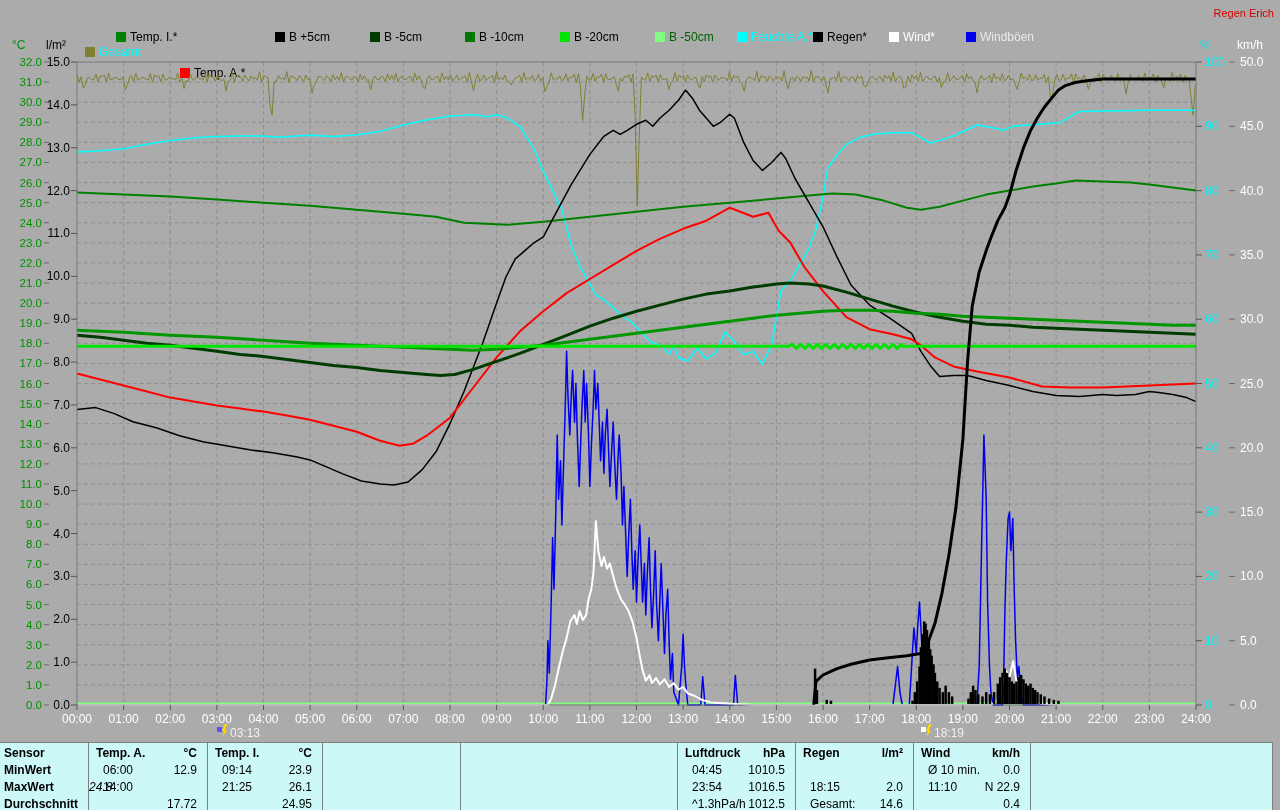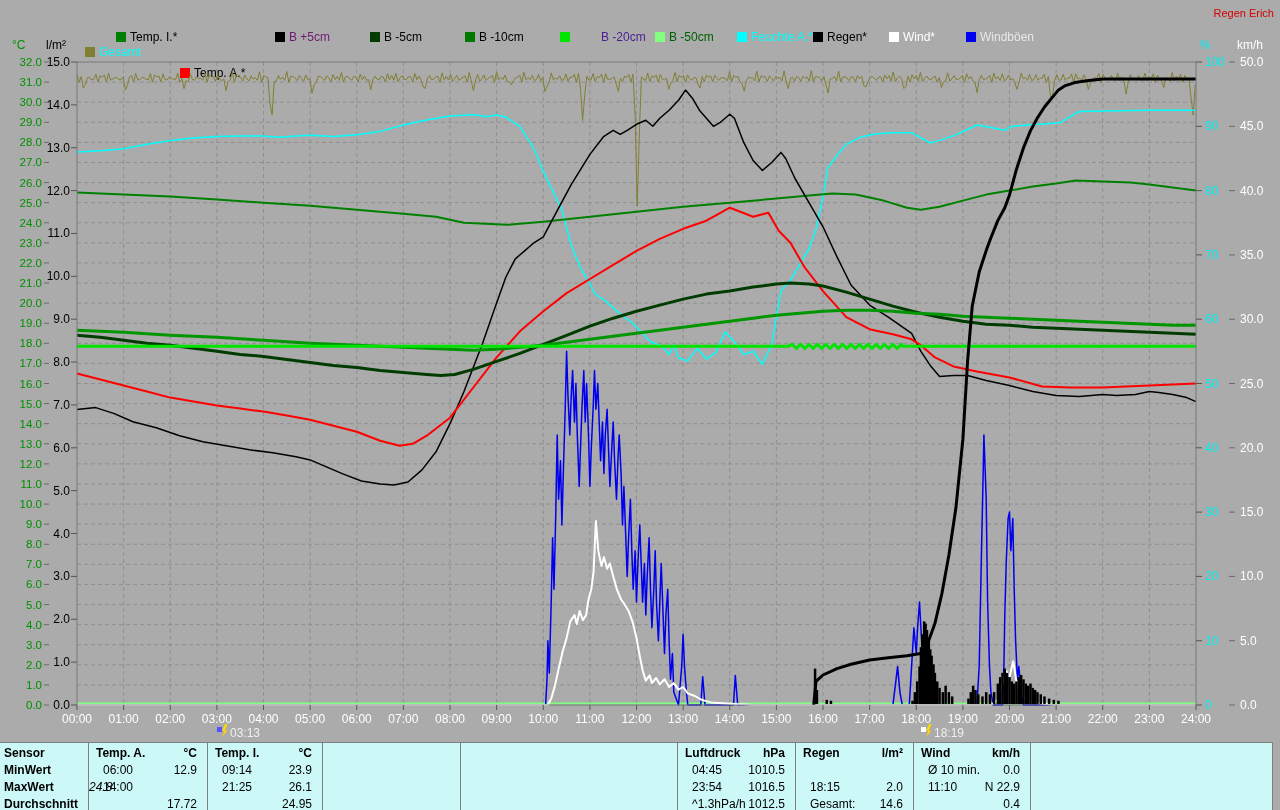--- a/index.html
+++ b/index.html
@@ -31,24 +31,24 @@
   <div id="author">Regen Erich</div>
 
   <div class="unitlab" id="unit-c">°C</div>
   <div class="unitlab" id="unit-lm2">l/m²</div>
   <div class="unitlab" id="unit-pct">%</div>
   <div class="unitlab" id="unit-kmh">km/h</div>
 
   <div id="legend">
       <div class="leg-item" style="left: 85px; top: 30px; padding-left: 31px;"><span class="leg-box" style="background: rgb(0, 128, 0);"></span><span style="color: rgb(0, 0, 0);">Temp. I.*</span></div>
       <div class="leg-item" style="left: 180px; top: 22px; margin-top: 44px;"><span class="leg-box" style="background: rgb(255, 0, 0);"></span><span style="color: rgb(0, 0, 0);">Temp. A.*</span></div>
-      <div class="leg-item" style="left: 275px; top: 30px;"><span class="leg-box" style="background: rgb(0, 0, 0);"></span><span style="color: #701a75;">B +5cm</span></div>
+      <div class="leg-item" style="left: 275px; top: 30px;"><span class="leg-box" style="background: rgb(0, 0, 0);"></span><span style="color: #000000;">B +5cm</span></div>
       <div class="leg-item" style="left: 370px; top: 30px;"><span class="leg-box" style="background: rgb(0, 60, 0);"></span><span style="color: rgb(0, 0, 0);">B -5cm</span></div>
       <div class="leg-item" style="left: 465px; top: 30px;"><span class="leg-box" style="background: rgb(0, 120, 0);"></span><span style="color: rgb(0, 0, 0);">B -10cm</span></div>
-      <div class="leg-item" style="left: 560px; top: 30px;"><span class="leg-box" style="background: rgb(0, 228, 0);"></span><span style="color: #4c1d95; margin-left: 27px;">B -20cm</span></div>
+      <div class="leg-item" style="left: 560px; top: 30px;"><span class="leg-box" style="background: rgb(0, 228, 0);"></span><span style="color: #000000;">B -20cm</span></div>
       <div class="leg-item" style="left: 655px; top: 30px;"><span class="leg-box" style="background: rgb(128, 255, 128);"></span><span style="color: rgb(0, 96, 0);">B -50cm</span></div>
       <div class="leg-item" style="left: 737px; top: 30px;"><span class="leg-box" style="background: rgb(0, 255, 255);"></span><span style="color: rgb(0, 255, 255);">Feuchte A.*</span></div>
       <div class="leg-item" style="left: 813px; top: 30px;"><span class="leg-box" style="background: rgb(0, 0, 0);"></span><span style="color: rgb(0, 0, 0);">Regen*</span></div>
       <div class="leg-item" style="left: 889px; top: 30px;"><span class="leg-box" style="background: rgb(255, 255, 255);"></span><span style="color: rgb(255, 255, 255);">Wind*</span></div>
       <div class="leg-item" style="left: 966px; top: 30px;"><span class="leg-box" style="background: rgb(0, 0, 238);"></span><span style="color: rgb(232, 232, 232);">Windböen</span></div>
       <div class="leg-item" style="left: 85px; top: 45px;"><span class="leg-box" style="background: rgb(128, 128, 51);"></span><span style="color: rgb(0, 255, 255);">Gesamt</span></div>
     </div>
 
   <div id="chart-wrap">
     <svg id="chart" width="1280" height="742" viewBox="0 0 1280 742">

